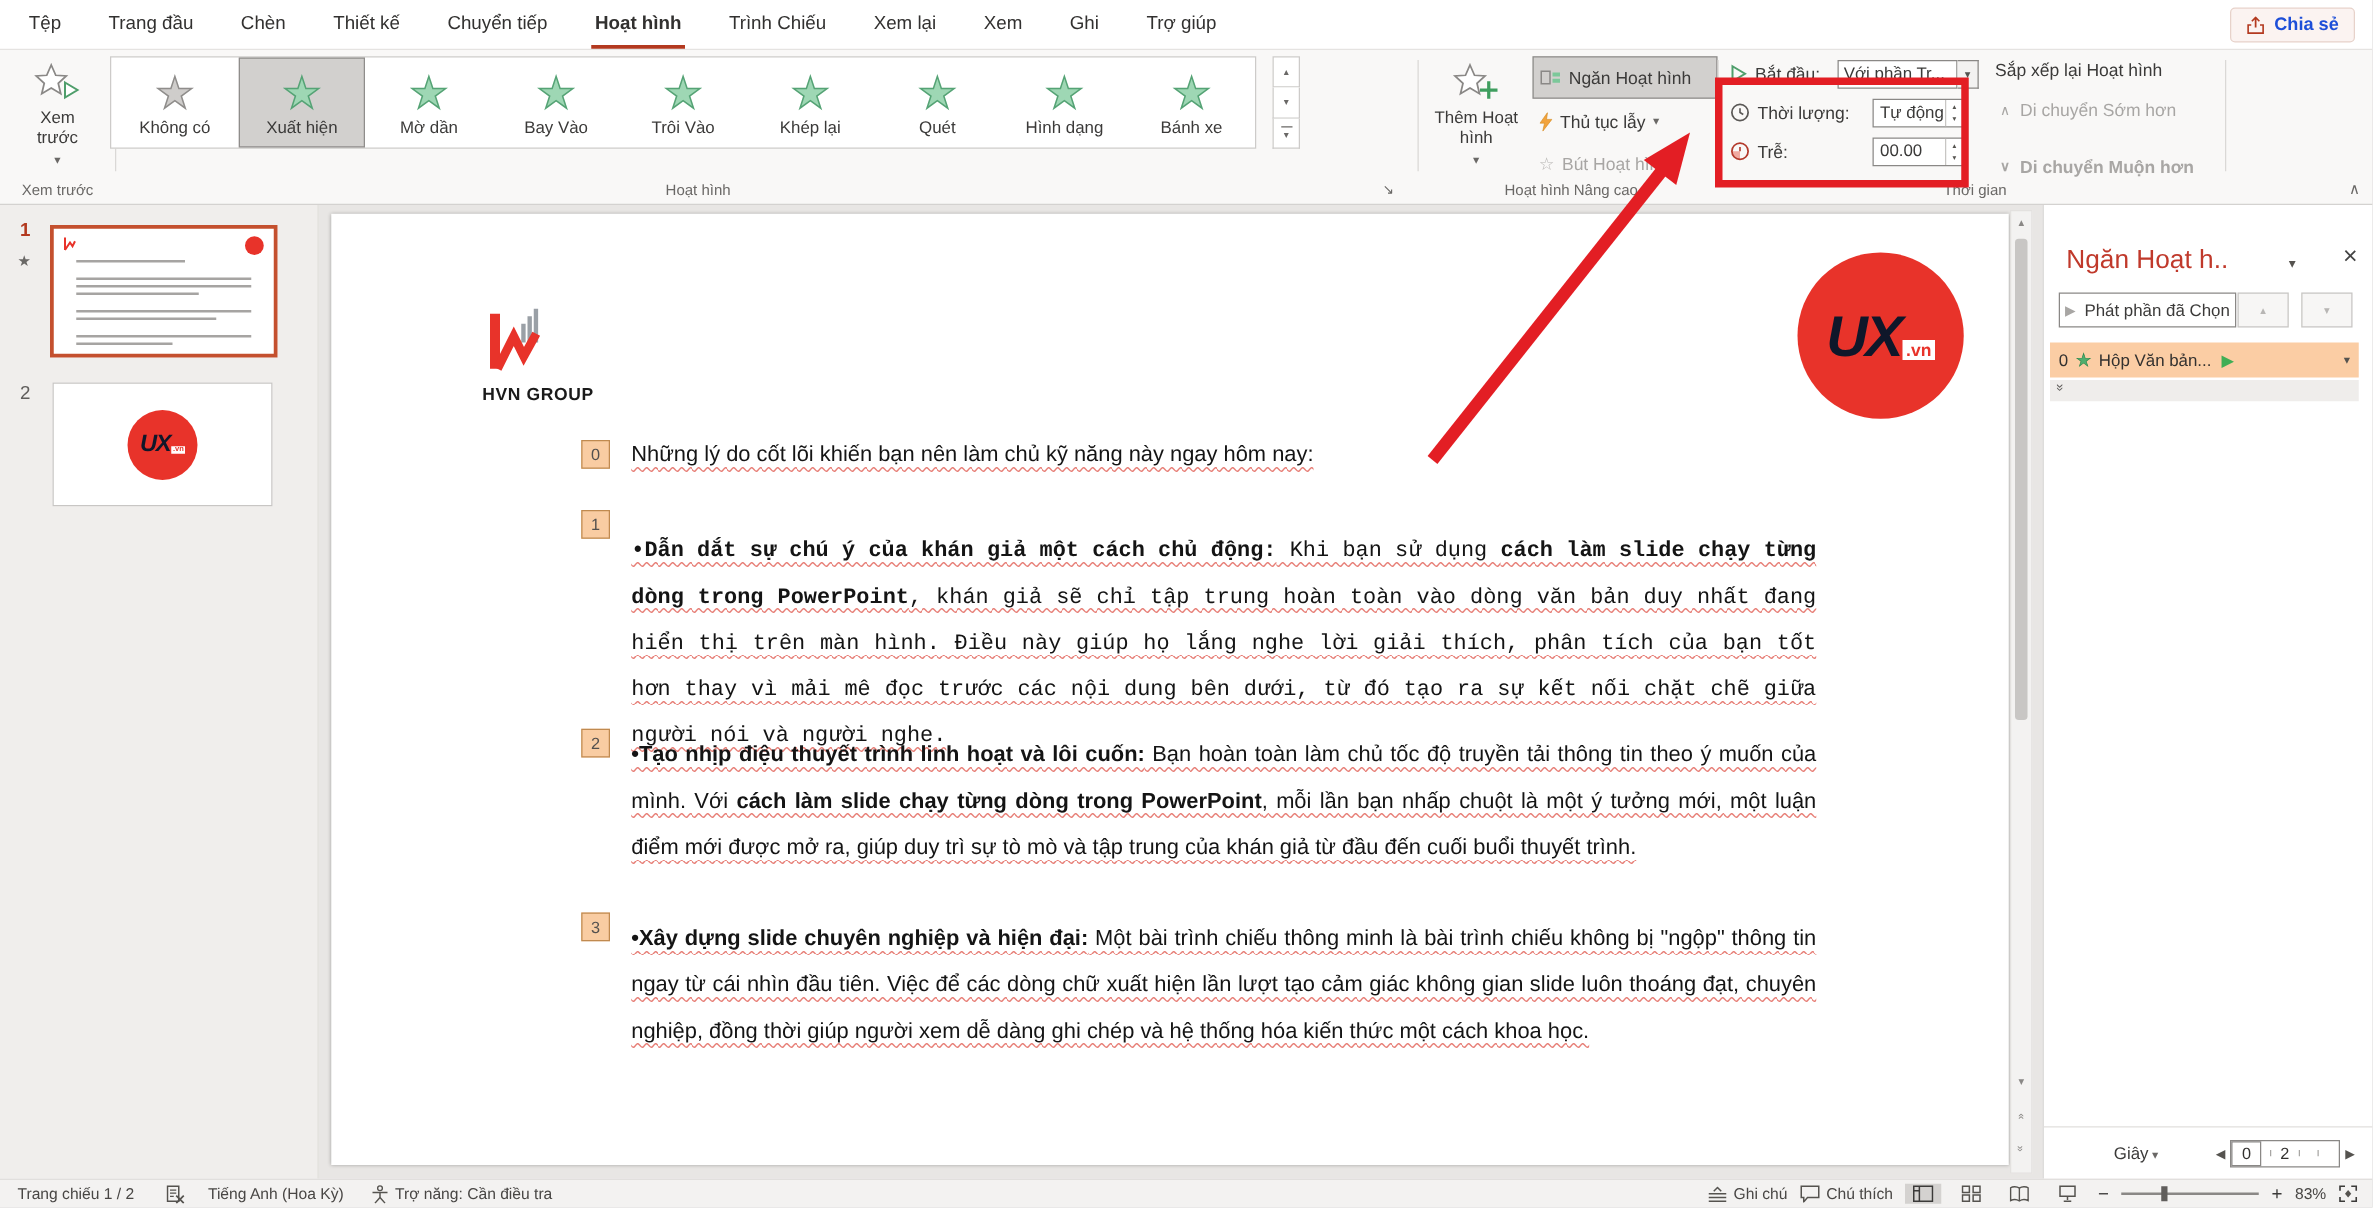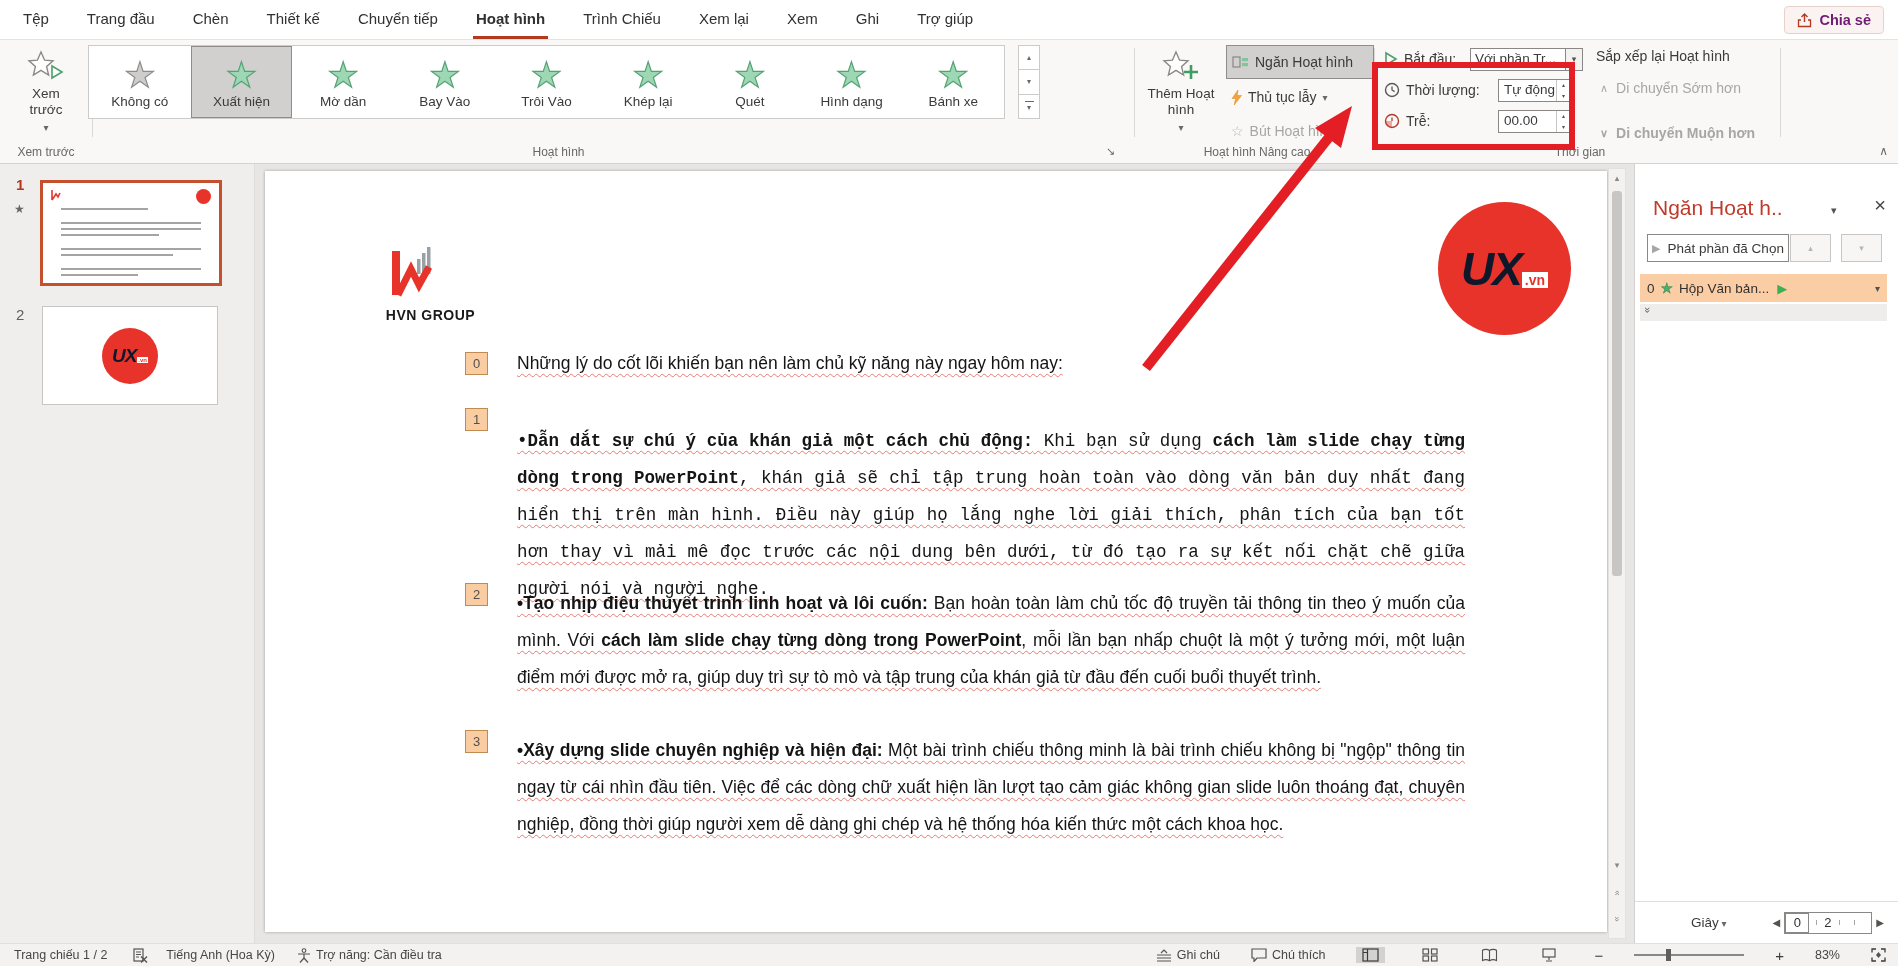--- a/index.html
+++ b/index.html
@@ -14,21 +14,21 @@
   .i-play::before{content:"▶";} .i-and::before{content:"∧";} .i-or::before{content:"∨";}
   .i-dbl::before{content:"»";} .i-launcher::before{content:"↘";} .i-close::before{content:"×";}
   .i-minus::before{content:"−";} .i-plus::before{content:"+";}
   .wcaret::after{content:" ▾"; font-size:10px; color:#6a6866;}
 
   
   .menubar { position:absolute; top:0; left:0; right:0; height:40px; background:#fff; border-bottom:1px solid #e5e3e1; display:flex; align-items:center; }
   .tabs { display:flex; gap:32px; padding-left:20px; font-size:15px; color:#323130; height:100%; align-items:stretch; }
   .tab { display:flex; align-items:center; padding:0 3px; border-bottom:3px solid transparent; cursor:default; }
   .tab.active { font-weight:700; border-bottom-color:#b3391f; }
-  .share-btn { position:absolute; right:14px; top:6px; height:28px; display:flex; align-items:center; gap:7px; padding:0 12px; border:1px solid #e7d2ca; border-radius:4px; background:#fbf3f1; color:#701a75; font-size:14.5px; font-weight:700; }
+  .share-btn { position:absolute; right:14px; top:6px; height:28px; display:flex; align-items:center; gap:7px; padding:0 12px; border:1px solid #e7d2ca; border-radius:4px; background:#fbf3f1; color:#1d4ed8; font-size:14.5px; font-weight:700; }
 
   
   .ribbon { position:absolute; top:40px; left:0; right:0; height:124px; background:#f9f8f7; border-bottom:1px solid #d4d2d0; }
   .vsep { position:absolute; top:8px; bottom:26px; width:1px; background:#dad8d6; }
   .grp-label { position:absolute; bottom:4px; font-size:12px; color:#6a6866; text-align:center; }
   .bigbtn { position:absolute; top:4px; display:flex; flex-direction:column; align-items:center; justify-content:flex-start; gap:4px; padding-top:6px; font-size:13.5px; color:#3b3a39; text-align:center; border-radius:2px; }
   .bigbtn .lbl { width:100%; line-height:16px; }
 
   .gallery { position:absolute; left:88px; top:5px; width:917px; height:74px; background:#fff; border:1px solid #cdcbc9; display:flex; }
   .g-item { flex:1; display:flex; flex-direction:column; align-items:center; justify-content:center; gap:1px; border:1px solid transparent; cursor:default; }
@@ -79,21 +79,21 @@
 
   .hvn-text { position:absolute; left:108px; top:136px; width:115px; text-align:center; font-size:14px; font-weight:700; letter-spacing:.5px; color:#1a1a1a; }
   .ux-badge { position:absolute; left:1173px; top:31px; width:133px; height:133px; border-radius:50%; background:#e8332a; display:flex; align-items:center; justify-content:center; }
   .ux-main { color:#0f172a; font-size:46px; font-weight:700; font-style:italic; letter-spacing:-2px;text-align:center; }
   .ux-vn { background:#fff; color:#e8332a; font-size:14px; font-weight:700; padding:0 3px; margin-top:22px; margin-left:1px; }
   .ux-badge.small { width:56px; height:56px; }
   .ux-badge.small .ux-main { font-size:19px; letter-spacing:-1px; }
   .ux-badge.small .ux-vn { font-size:6px; margin-top:9px; padding:0 1px; }
 
   .anim-badge { position:absolute; left:200px; width:23px; height:23px; background:#f9cca2; border:1px solid #c08a50; color:#53504e; font-size:13px; display:flex; align-items:center; justify-content:center; }
-  .stext { position:absolute; left:240px; width:948px; font-size:17.5px; line-height:37px; color:#141414; text-align:justify;margin-left:12px; }
+  .stext { position:absolute; left:240px; width:948px; font-size:17.5px; line-height:37px; color:#141414; text-align:justify; }
   .sp { text-decoration:underline; text-decoration-style:wavy; text-decoration-color:rgba(225,95,85,.8); text-decoration-thickness:1px; text-underline-offset:4px; }
   .b { font-weight:700; }
 
   .vscroll { position:absolute; right:8px; top:4px; width:18px; bottom:4px; background:#f3f2f1; border:1px solid #e3e1df; }
   .vs-el { position:absolute; left:0; right:0; height:18px; font-size:9px; color:#8a8886; display:flex; align-items:center; justify-content:center; }
   .vs-thumb { position:absolute; left:3px; width:10px; top:22px; height:385px; background:#c8c6c4; border-radius:3px; }
   .rot90 { display:inline-block; transform:rotate(90deg); }
   .rot270 { display:inline-block; transform:rotate(270deg); }
 
   
@@ -111,21 +111,21 @@
   .item-foot { position:absolute; left:5px; top:140px; width:247px; height:17px; background:#efedeb; font-size:11px; color:#605e5c; padding-left:5px; }
   .pane-bottom { position:absolute; left:0; right:0; bottom:0; height:42px; border-top:1px solid #e1dfdd; display:flex; align-items:center; font-size:13.5px; color:#3b3a39; }
   .tl-arrow { font-size:10px; color:#55534f; }
   .tl-box { width:88px; height:22px; border:1px solid #8a8886; background:#fff; display:flex; align-items:center; font-size:13px; color:#33312f; margin:0 4px; }
   .tl-cell0 { width:24px; height:100%; border:1px solid #8a8886; display:flex; align-items:center; justify-content:center; }
   .tick { width:1px; height:5px; background:#a8a6a4; margin:0 7px; }
 
   
   .statusbar { position:absolute; left:0; right:0; bottom:0; height:23px; background:#f3f2f1; border-top:1px solid #e1dfdd; display:flex; align-items:center; font-size:12.5px; color:#484644; }
   .sb-item { display:flex; align-items:center; gap:5px; white-space:nowrap; }
-  .sb-right { margin-left:auto; display:flex; align-items:center; gap:31px; margin-right:12px; }
+  .sb-right { margin-left:auto; display:flex; align-items:center; gap:10px; margin-right:12px; }
   .viewbtn { padding:1px 6px; display:flex; align-items:center; }
   .viewbtn.active { background:#d4d2d0; }
   .ztrack { width:110px; height:2px; background:#8a8886; position:relative; }
   .zthumb { position:absolute; left:32px; top:-5px; width:5px; height:12px; background:#605e5c; }
 
   
   .annot-rect { position:absolute; left:1372px; top:62px; width:203px; height:88px; border:6px solid #e31e24; z-index:60; pointer-events:none; }
   .annot-svg { position:absolute; left:0; top:0; z-index:59; pointer-events:none; }
 </style>
 </head>

